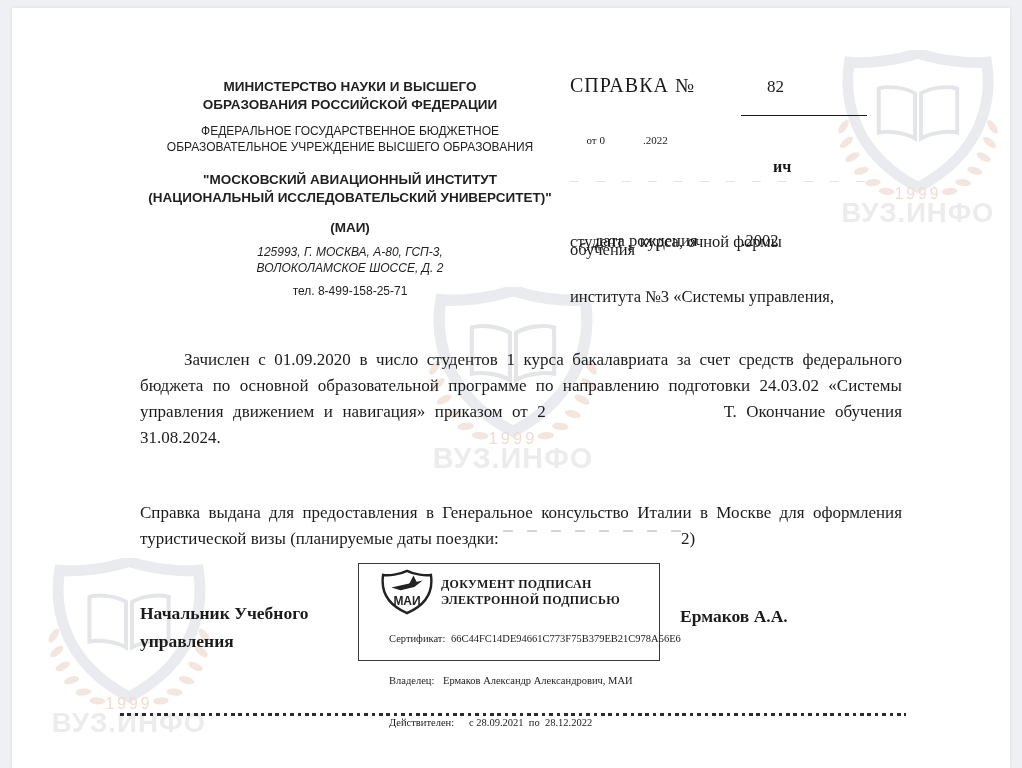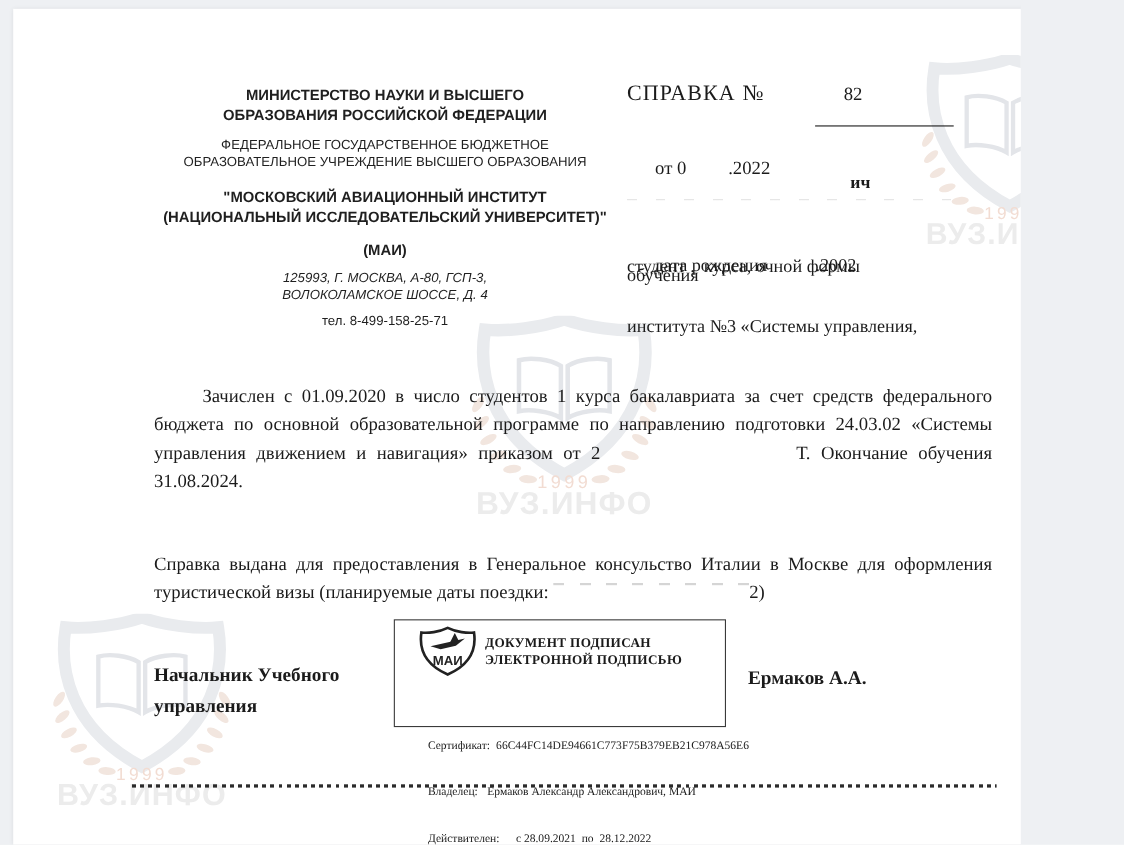--- a/index.html
+++ b/index.html
@@ -1,35 +1,35 @@
 <!DOCTYPE html>
 <html><head>
 <meta charset="utf-8">
 <style>
   html,body{margin:0;padding:0;}
   body{background:#eef0f3; font-family:"Liberation Serif", serif; color:#1b1b1b;}
-  .canvas{position:relative; width:928px; height:768px; overflow:hidden; background:#eef0f3;}
+  .canvas{position:relative; width:1022px; height:768px; overflow:hidden; background:#eef0f3;}
   .sheet{position:absolute; left:12px; top:8px; width:998px; height:760px; background:#ffffff; box-shadow:0 0 4px rgba(0,0,0,.08); z-index:0;}
   .wm{position:absolute; z-index:1; pointer-events:none;}
   .content{position:absolute; inset:0; z-index:2;}
 
   
   .org{position:absolute; left:140px; top:78px; width:420px; text-align:center; font-family:"Liberation Sans", sans-serif; color:#1f1f1f;}
   .org .b1{font-weight:700; font-size:13.5px; line-height:18px;}
   .org .r1{font-size:12px; line-height:16px; margin-top:9px;}
   .org .b2{font-weight:700; font-size:13.5px; line-height:18px; margin-top:16px;}
   .org .abbr{font-weight:700; font-size:13.5px; margin-top:13px;}
   .org .addr{font-size:12px; line-height:16px; margin-top:9px;font-style:italic;}
   .org .phone{font-size:12px; margin-top:8px;}
 
   
   .titleRow{position:absolute; left:570px; top:74px; width:330px; white-space:nowrap;}
   .titleRow .t{font-weight:400; font-size:20px; letter-spacing:1px;}
   .numBlock{display:inline-block; width:100px; margin-left:46px; border-bottom:1.6px solid #1a1a1a; font-size:17px; padding:0 0 18px 26px; vertical-align:baseline;}
-  .fromRow{position:absolute; left:570px; top:121px; font-size:17px; white-space:pre;}
+  .fromRow{position:absolute; left:570px; top:121px; font-size:11px; white-space:pre;}
   .gap{display:inline-block; height:1em; vertical-align:baseline;}
   .nameRow{position:absolute; left:570px; top:158px; width:305px; height:24px;
      background:repeating-linear-gradient(90deg, rgba(175,175,175,.35) 0 9px, transparent 9px 26px);
      background-size:100% 1px; background-repeat:no-repeat; background-position:0 23px;}
   .nameRow .frag{font-weight:700; font-size:16px; margin-left:203px;}
   .line{position:absolute; left:570px; font-size:16.5px; line-height:26px; white-space:pre;}
 
   
   .para{position:absolute; left:140px; width:762px; font-size:17px; line-height:26px; text-align:justify;}
   .p1{top:347px; text-indent:44px;}
@@ -39,21 +39,21 @@
 
   
   .post{position:absolute; left:140px; top:599px; width:230px; font-weight:700; font-size:17.5px; line-height:28px;font-family:Liberation Serif, serif;}
   .signer{position:absolute; left:680px; top:606px; font-weight:700; font-size:17.5px;}
   .stamp{position:absolute; left:358px; top:563px; width:302px; height:98px; border:1.3px solid #3a3a3a; background:#fff; box-sizing:border-box;}
   .stampTop{display:flex; align-items:center; padding:5px 10px 0 20px;}
   .stampTitle{flex:1; text-align:left; font-size:12px; font-weight:600; line-height:16px; letter-spacing:.3px; padding-left:6px;}
   .srow{font-size:10.5px; line-height:12px; padding:0 8px 0 9px; margin-top:6px; white-space:pre;}
   .srow .lbl{display:inline-block;}
   .srow .val{display:inline-block;}
-  .lbl-cert{width:62px;margin-top:40px;} .lbl-own{width:54px;} .lbl-val{width:80px;}
+  .lbl-cert{width:62px;} .lbl-own{width:54px;} .lbl-val{width:80px;}
 
   .dots{position:absolute; left:120px; top:713px; width:786px; height:3px;
      background:repeating-linear-gradient(90deg,#2b2b2b 0 3.6px, transparent 3.6px 7.4px);}
 </style>
 </head>
 <body>
 
 <div class="canvas">
   <div class="sheet"></div>
 
@@ -104,21 +104,21 @@
         <div>ФЕДЕРАЛЬНОЕ ГОСУДАРСТВЕННОЕ БЮДЖЕТНОЕ</div>
         <div>ОБРАЗОВАТЕЛЬНОЕ УЧРЕЖДЕНИЕ ВЫСШЕГО ОБРАЗОВАНИЯ</div>
       </div>
       <div class="b2">
         <div>"МОСКОВСКИЙ АВИАЦИОННЫЙ ИНСТИТУТ</div>
         <div>(НАЦИОНАЛЬНЫЙ ИССЛЕДОВАТЕЛЬСКИЙ УНИВЕРСИТЕТ)"</div>
       </div>
       <div class="abbr">(МАИ)</div>
       <div class="addr">
         <div>125993, Г. МОСКВА, А-80, ГСП-3,</div>
-        <div>ВОЛОКОЛАМСКОЕ ШОССЕ, Д. 4</div>
+        <div>ВОЛОКОЛАМСКОЕ ШОССЕ, Д. 2</div>
       </div>
       <div class="phone">тел. 8-499-158-25-71</div>
     </div>
 
     <div class="titleRow">
       <span class="t">СПРАВКА №</span><span class="numBlock">82</span>
     </div>
     <div class="fromRow">
       <span>от 0</span><span class="gap" style="width:38px"></span><span>.2022</span>
     </div>

